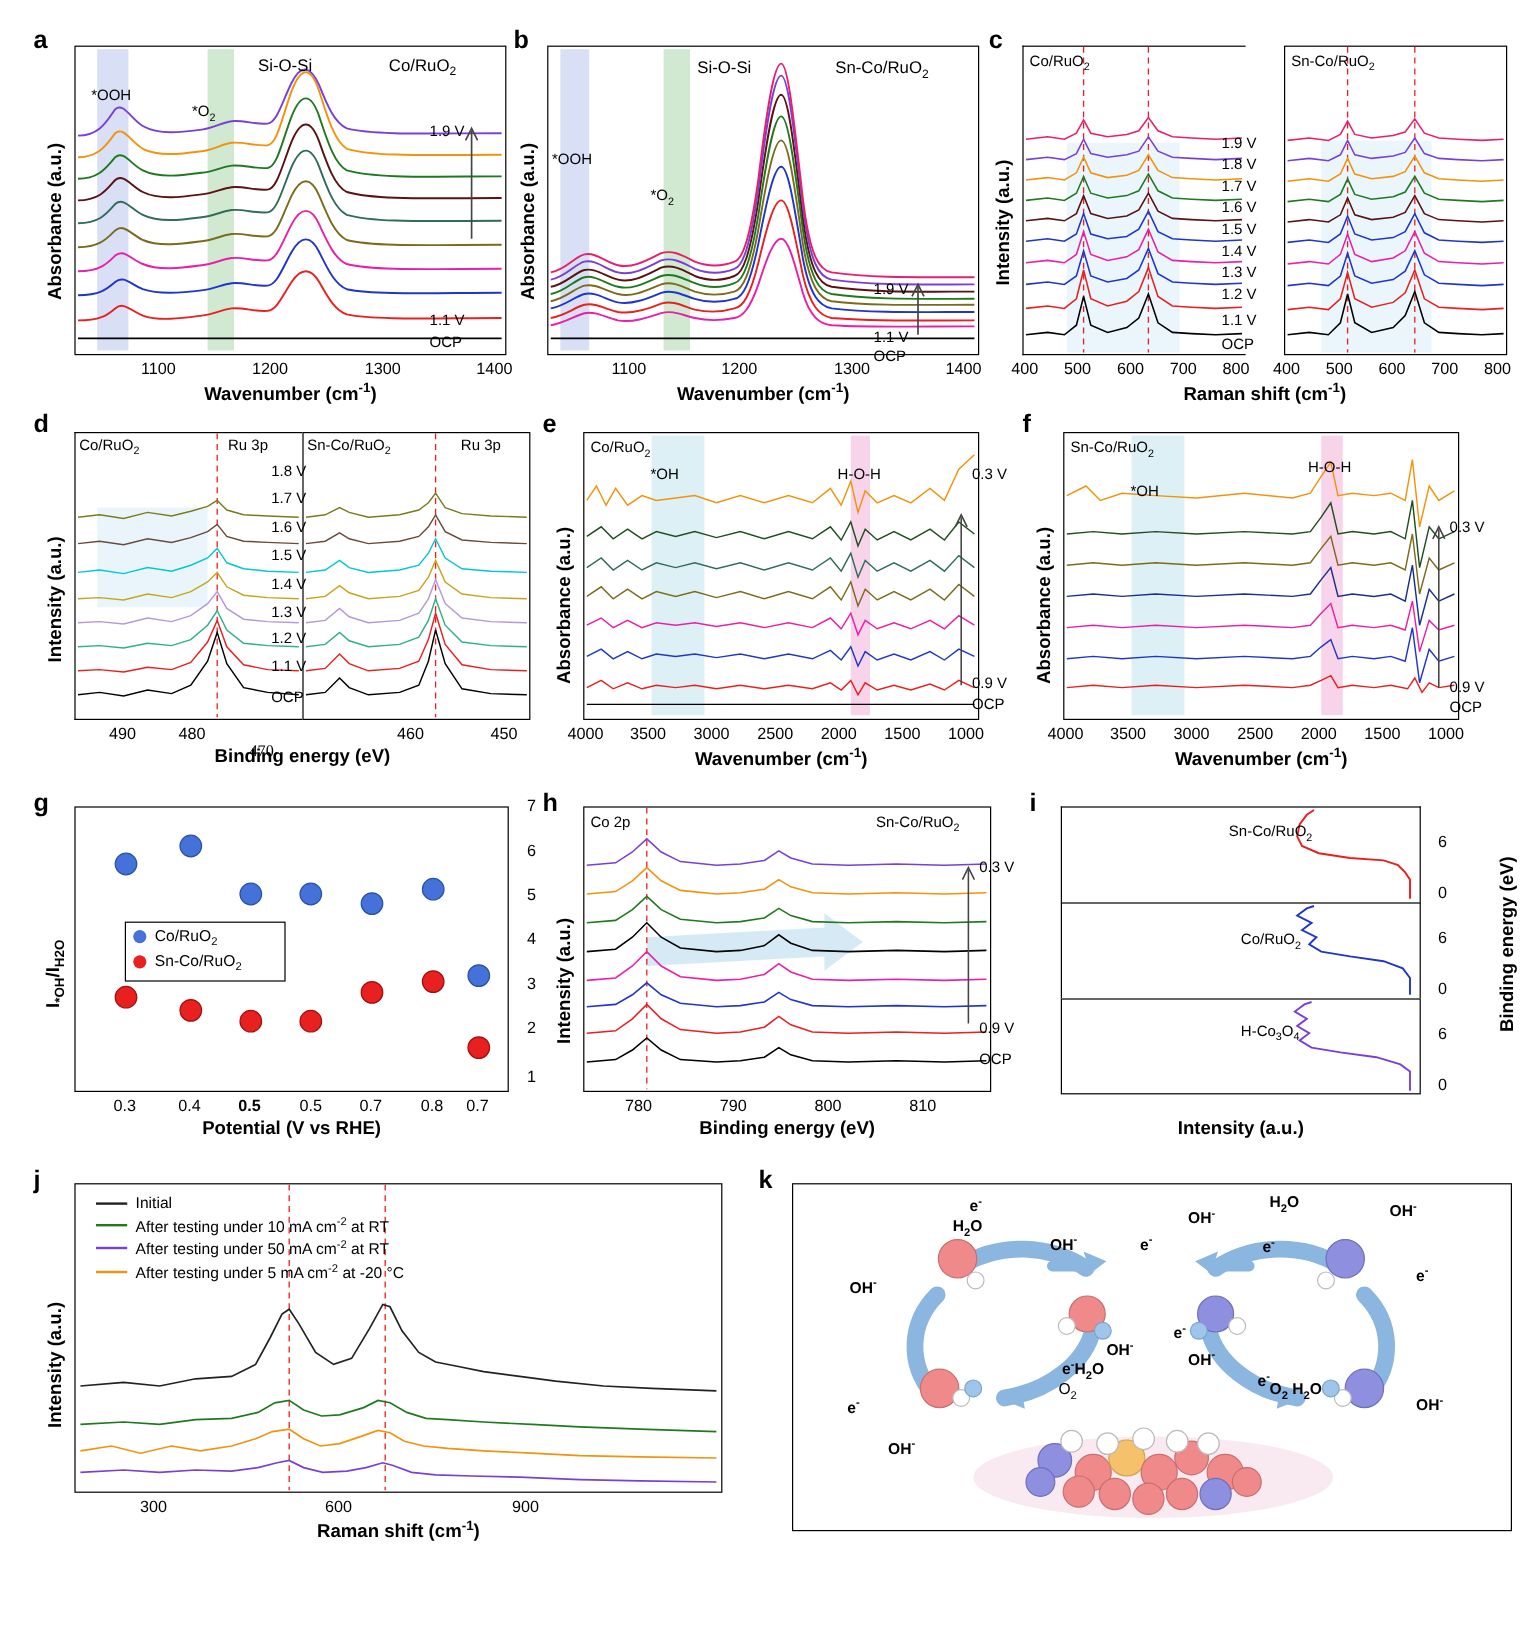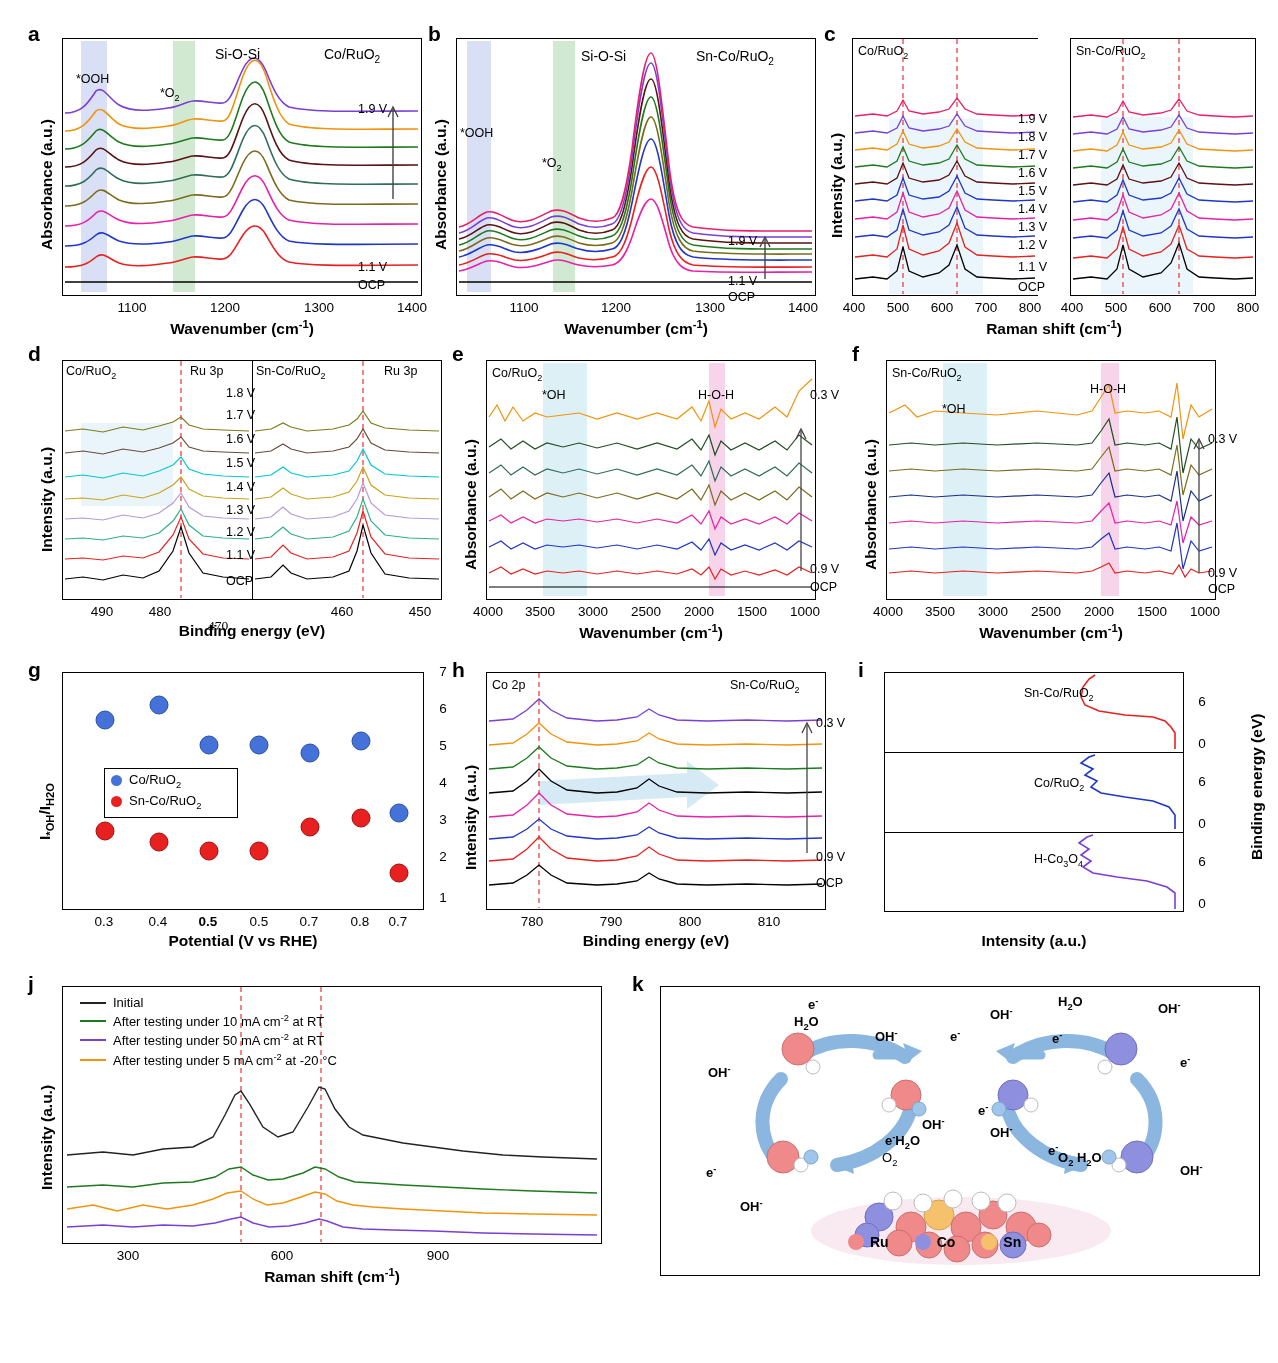--- a/index.html
+++ b/index.html
@@ -556,29 +556,13 @@
   <div class="annb" style="left:392px;top:44px;font-weight:bold;">e<sup>-</sup></div>
   <div class="annb" style="left:520px;top:68px;font-weight:bold;">e<sup>-</sup></div>
   <div class="annb" style="left:318px;top:116px;font-weight:bold;">e<sup>-</sup></div>
   <div class="annb" style="left:330px;top:138px;font-weight:bold;">OH<sup>-</sup></div>
   <div class="annb" style="left:520px;top:176px;font-weight:bold;">OH<sup>-</sup></div>
   <div class="annb" style="left:225px;top:146px;font-weight:bold;">e<sup>-</sup>H<sub>2</sub>O</div>
   <div class="annb" style="left:222px;top:164px;font-weight:normal;">O<sub>2</sub></div>
   <div class="annb" style="left:398px;top:164px;font-weight:bold;">O<sub>2</sub> H<sub>2</sub>O</div>
   <div class="annb" style="left:388px;top:156px;font-weight:bold;">e<sup>-</sup></div>
 
-  <div class="panel" style="left:188px;top:248px;width:250px;height:28px;">
-    <div style="display:flex;gap:26px;align-items:center;font-size:14px;font-weight:bold;">
-      <span style="display:flex;align-items:center;gap:6px;">
-          <span class="dot" style="background:#f08a8a;width:16px;height:16px;"></span>
-          <span>Ru</span>
-        </span>
-      <span style="display:flex;align-items:center;gap:6px;">
-          <span class="dot" style="background:#8f8fe0;width:16px;height:16px;"></span>
-          <span>Co</span>
-        </span>
-      <span style="display:flex;align-items:center;gap:6px;">
-          <span class="dot" style="background:#f5c26b;width:16px;height:16px;"></span>
-          <span>Sn</span>
-        </span>
-    </div>
-  </div>
 </div>
 
 </body></html>

